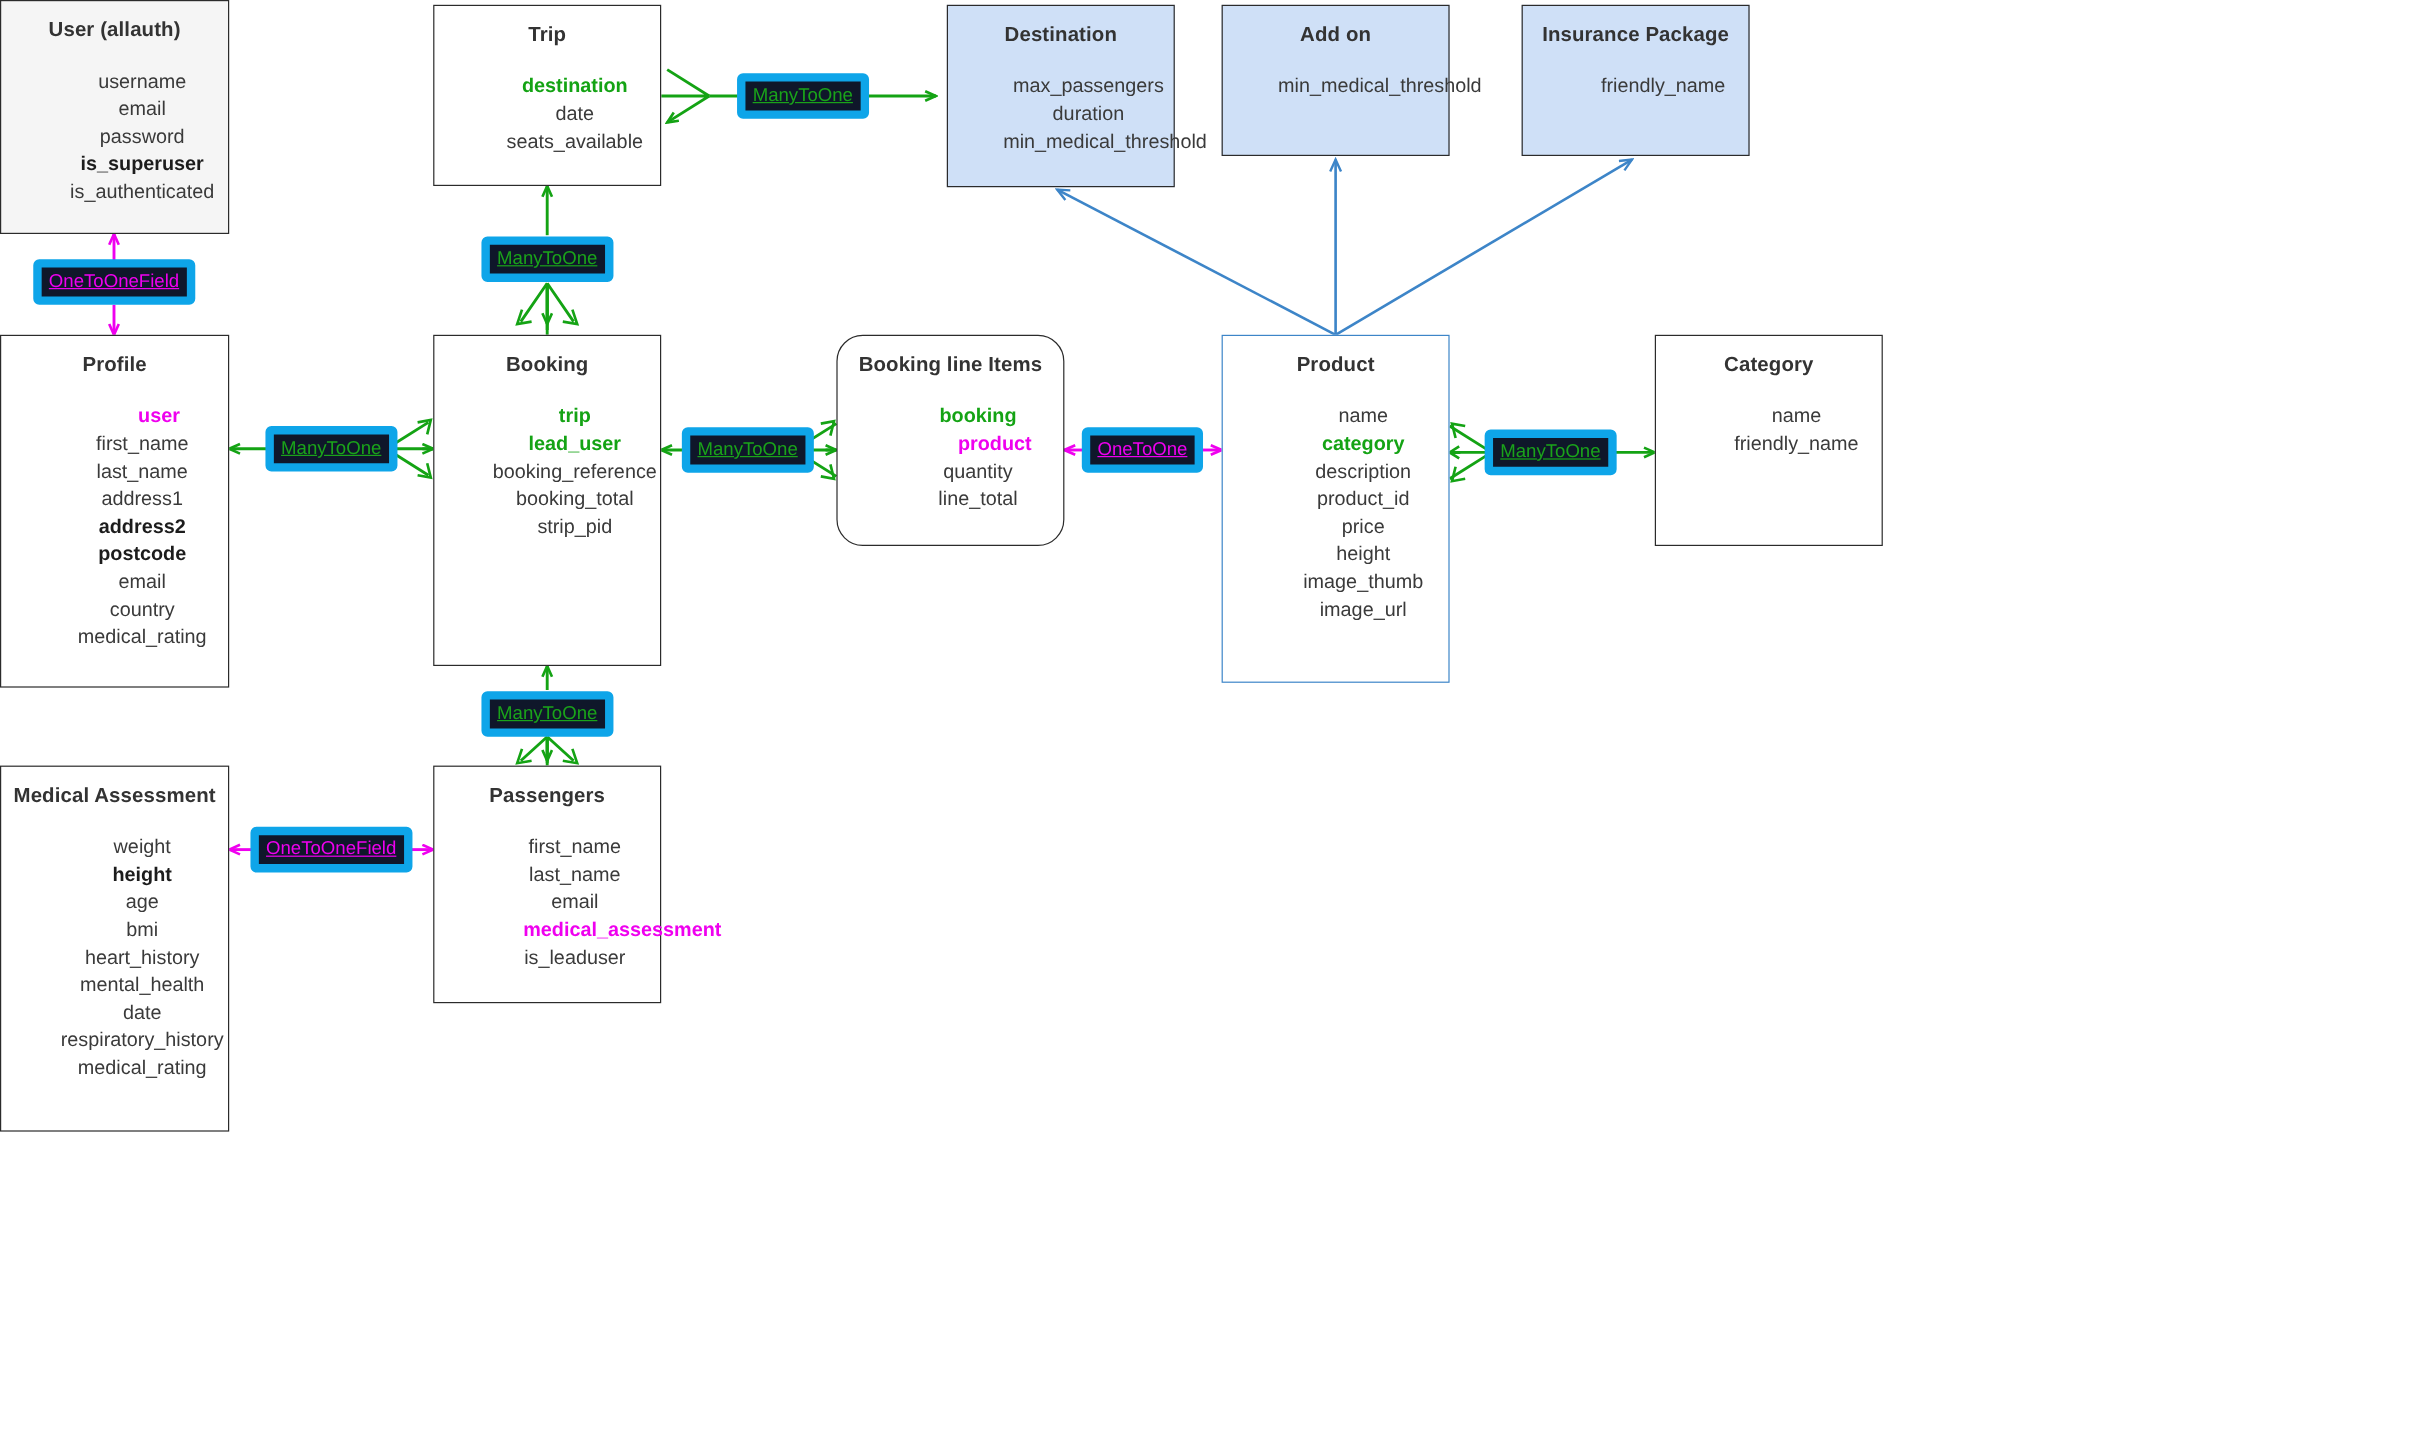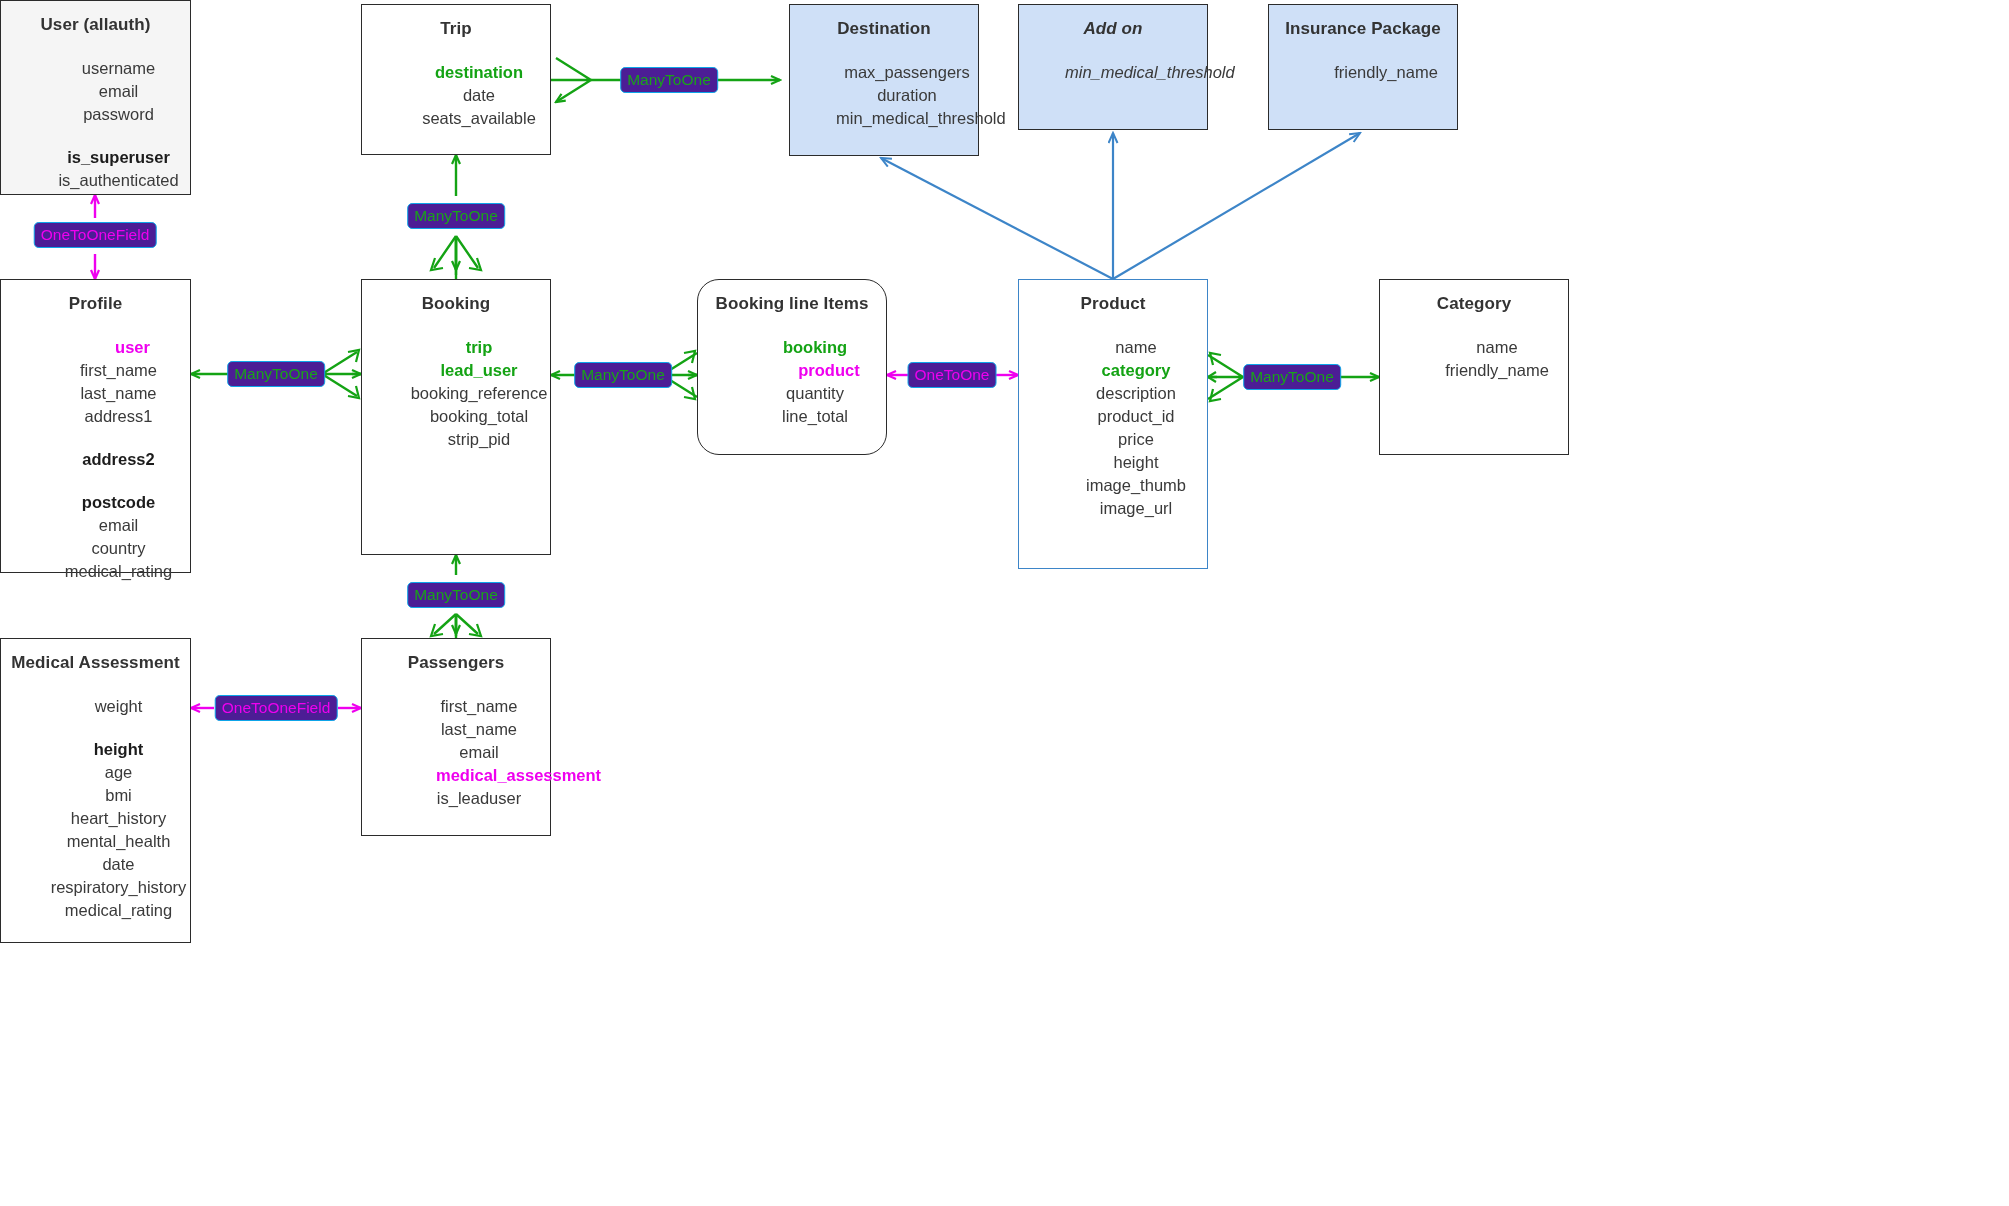--- a/index.html
+++ b/index.html
@@ -48,33 +48,34 @@
   }
   .ent-fields {
     font-size: 16.5px;
     color: #3a3a3a;
     line-height: 23px;
     padding-left: 46px;
   }
   .fld { display: block; }
   .fld.green   { color: #14a314; font-weight: bold; }
   .fld.magenta { color: #ef00ef; font-weight: bold; margin-left: 28px; }
-  .fld.semibold { color: #1c1c1c; font-weight: bold; margin-top: 20px; }
+  .fld.semibold { color: #1c1c1c; font-weight: bold; }
 
   .rel-label {
     position: absolute;
     box-sizing: border-box;
-    border: 1px solid #0ea5e9;
+    border: 7px solid #0ea5e9;
     border-radius: 5px;
-    background: #4c1d95;
+    background: #0f172a;
     font-size: 15.5px;
     line-height: 19px;
     padding: 2px 6px 3px 6px;
     white-space: nowrap;
     transform: translate(-50%, -50%);
+    text-decoration: underline;
   }
   .rel-label.green   { color: #1aa31a; }
   .rel-label.magenta { color: #ef00ef; }
 </style>
 </head>
 <body>
 
 <div id="canvas">
 
   <svg id="svg-layer" viewBox="0 0 2009 1206" xmlns="http://www.w3.org/2000/svg">
@@ -194,21 +195,21 @@
         </div>
       </div>
       <div class="entity blue" style="left: 789px; top: 4px; width: 190px; height: 152px;">
         <div class="ent-title">Destination</div>
         <div class="ent-fields">
           <span class="fld">max_passengers</span>
           <span class="fld">duration</span>
           <span class="fld">min_medical_threshold</span>
         </div>
       </div>
-      <div class="entity blue" style="left: 1018px; top: 4px; width: 190px; height: 126px; font-style: italic;">
+      <div class="entity blue" style="left: 1018px; top: 4px; width: 190px; height: 126px;">
         <div class="ent-title">Add on</div>
         <div class="ent-fields">
           <span class="fld">min_medical_threshold</span>
         </div>
       </div>
       <div class="entity blue" style="left: 1268px; top: 4px; width: 190px; height: 126px;">
         <div class="ent-title">Insurance Package</div>
         <div class="ent-fields">
           <span class="fld">friendly_name</span>
         </div>

